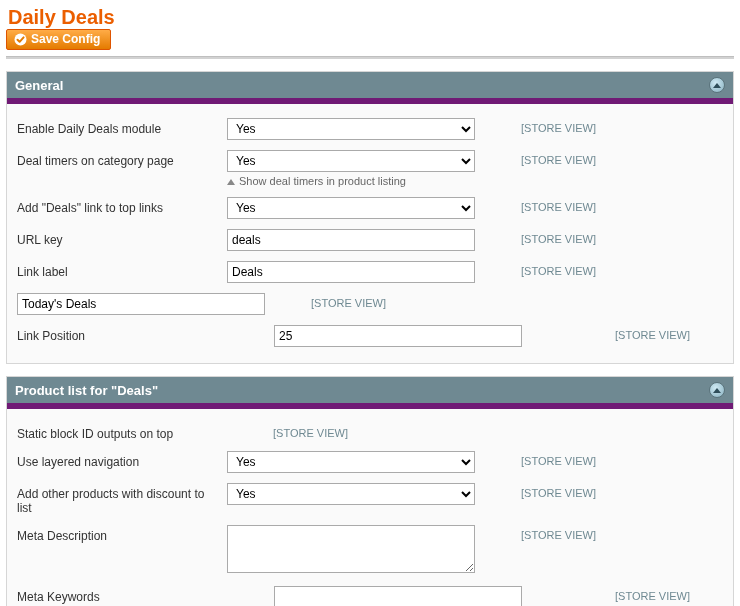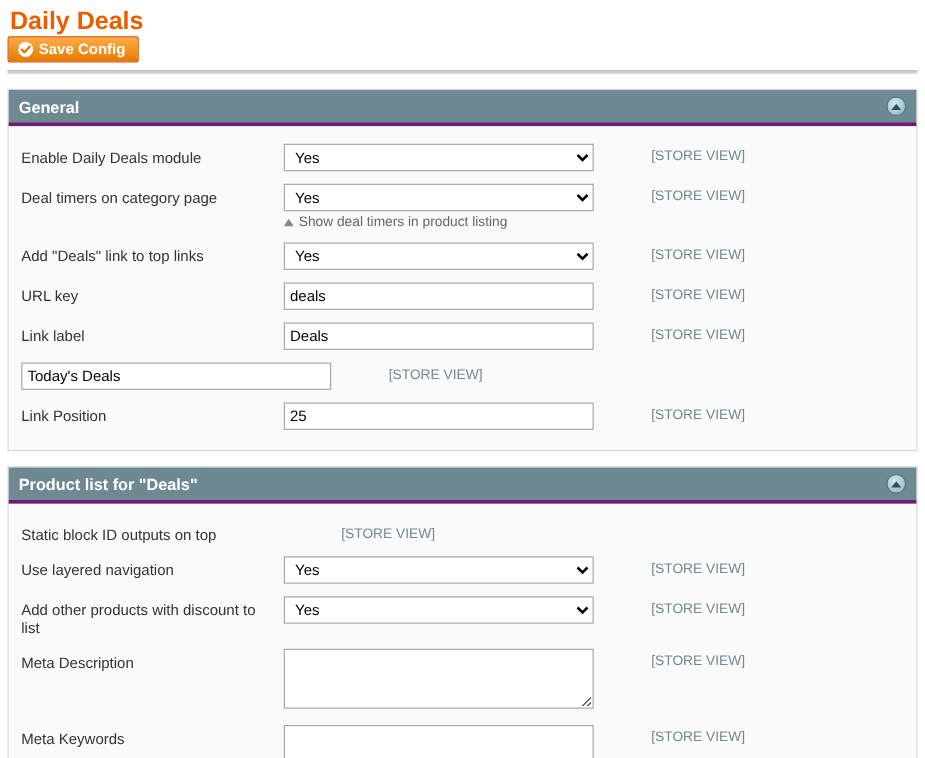--- a/index.html
+++ b/index.html
@@ -51,21 +51,21 @@
   .section-header {
     background: #6f8992;
     color: #fff;
     font-weight: bold;
     font-size: 13px;
     padding: 5px 8px;
     display: flex;
     justify-content: space-between;
     align-items: center;
     cursor: pointer;
-    border-bottom: 3px solid #701a75;
+    border-bottom: 6px solid #701a75;
   }
   .collapse-icon {
     width: 16px;
     height: 16px;
     border-radius: 50%;
     background: radial-gradient(circle at 40% 35%, #cfeaf4, #88b0bf);
     display: inline-flex;
     align-items: center;
     justify-content: center;
     border: 1px solid #5b747c;
@@ -81,21 +81,21 @@
   }
   .section-body {
     padding: 14px 10px 16px 10px;
     background: #fafafa;
   }
   .field-row {
     display: flex;
     align-items: flex-start;
     margin-bottom: 10px;
   }
-  .field-row:last-child { margin-bottom: 0; }
+  .field-row:last-child { margin-bottom: 0; gap: 47px; }
   .field-label {
     width: 210px;
     padding-top: 4px;
     color: #333;
     padding-right: 10px;
   }
   .field-control {
     width: 248px;
   }
   .field-control select,

